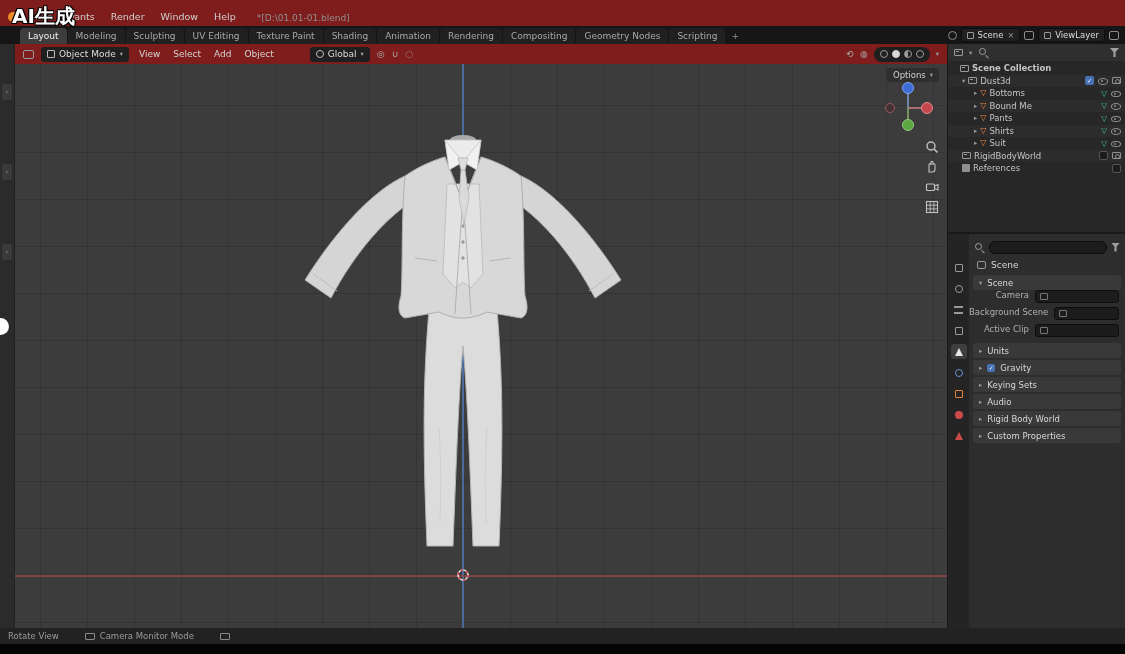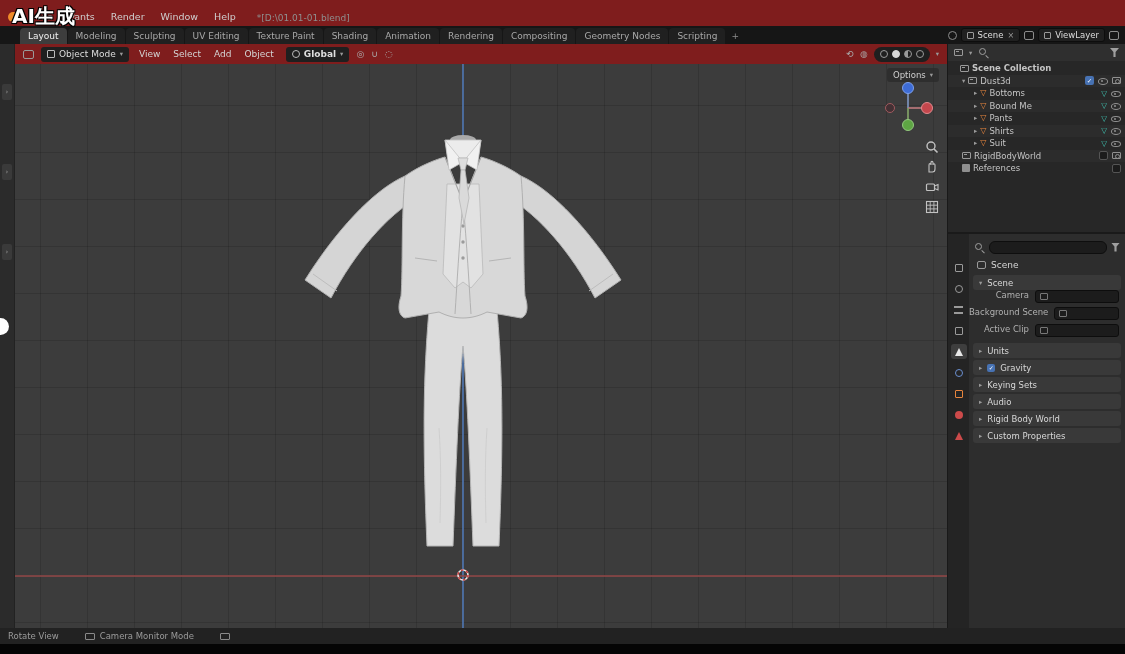--- a/index.html
+++ b/index.html
@@ -205,21 +205,21 @@
       <span class="hicon"></span>
       <span class="pill">
         <span class="sq"></span>
         <span>Object Mode</span>
         <span class="caret">▾</span>
       </span>
       <span class="hmenu">View</span>
       <span class="hmenu">Select</span>
       <span class="hmenu">Add</span>
       <span class="hmenu">Object</span>
-      <span class="pill" style="margin-left:2px;font-weight:bold;">
+      <span class="pill" style="margin-left:26px;">
         <span class="globe"></span>
         <span>Global</span>
         <span class="caret">▾</span>
       </span>
       <span class="glyph">◎</span>
       <span class="glyph">∪</span>
       <span class="glyph">◌</span>
       <span class="vp-right">
         <span class="glyph">⟲</span>
         <span class="glyph">◍</span>

